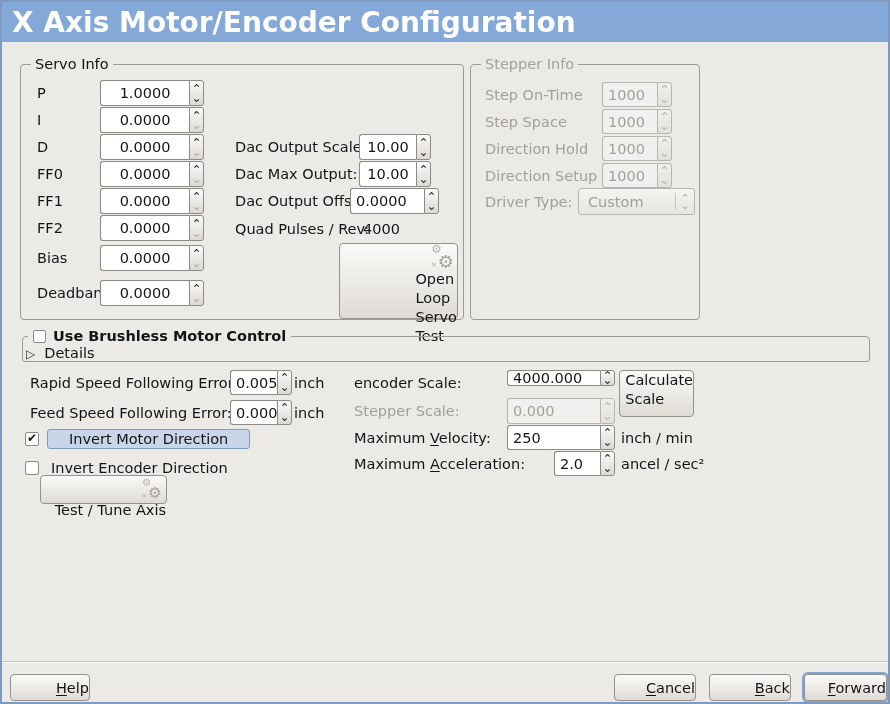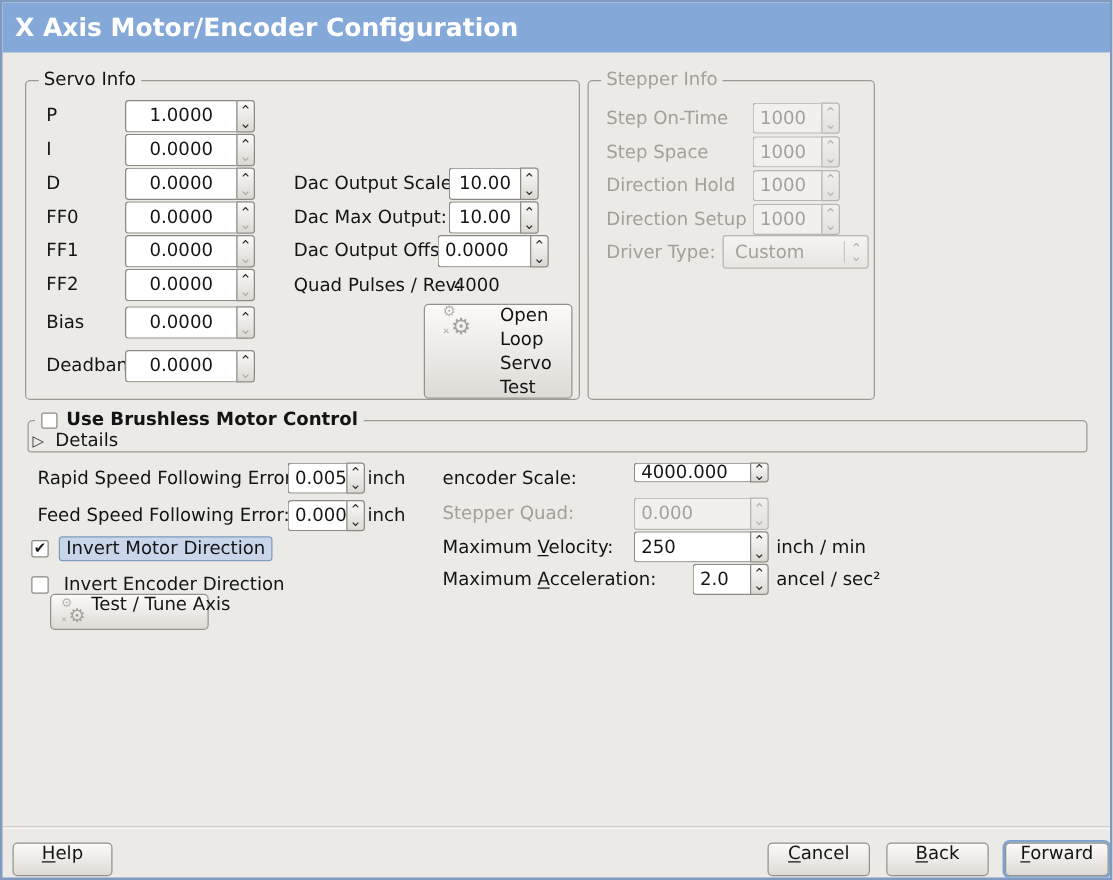--- a/index.html
+++ b/index.html
@@ -1,21 +1,21 @@
 <!DOCTYPE html>
 <html><head>
 <meta charset="utf-8">
 <style>
   html,body{margin:0;padding:0;background:#d7d5d1;}
   *{box-sizing:border-box;}
   body{font-family:"DejaVu Sans","Liberation Sans",sans-serif;font-size:14.5px;color:#141414;}
   #window{position:relative;width:890px;height:704px;background:#ebeae6;border:2px solid #7e9ac1;overflow:hidden;}
   .abs{position:absolute;}
   .titlebar{left:0;top:0;width:100%;height:40px;background:#84a9d8;display:flex;align-items:center;}
-  .titlebar .title{color:#ffffff;font-weight:bold;font-size:20px;padding-left:10px;white-space:nowrap;}
+  .titlebar .title{color:#ffffff;font-weight:bold;font-size:28px;padding-left:10px;white-space:nowrap;}
   .frame{border:1px solid #9d9b95;border-radius:4px;}
   .frame-title{position:absolute;top:-9px;left:10px;background:#ebeae6;padding:0 4px;font-size:14.5px;white-space:nowrap;}
   .lbl{position:absolute;white-space:nowrap;line-height:18px;}
   .dim-text{color:#a3a09a;}
   
   .spinbox{position:absolute;display:flex;}
   .spinbox .entry{flex:1;background:#ffffff;border:1px solid #8c8a84;border-right:none;border-radius:3px 0 0 3px;display:flex;align-items:center;overflow:hidden;padding:0 5px;}
   .spinbox .entry.center{justify-content:center;}
   .spinbox .spin{width:15px;display:flex;flex-direction:column;border:1px solid #8c8a84;border-radius:0 3px 3px 0;background:linear-gradient(#fbfaf9,#dcd9d4);}
   .spin-up,.spin-down{flex:1;display:flex;align-items:center;justify-content:center;overflow:hidden;}
@@ -26,35 +26,35 @@
   .spinbox.disabled .spin{border-color:#b7b5b0;background:linear-gradient(#f0efec,#e3e1dd);}
   .spinbox.disabled .spin-up::after,.spinbox.disabled .spin-down::after{color:#b5b2ad;}
   
   .combo{position:absolute;display:flex;align-items:center;border:1px solid #b7b5b0;border-radius:3px;background:linear-gradient(#f5f4f2,#e7e5e1);}
   .combo .combo-text{flex:1;padding-left:9px;color:#a3a09a;}
   .combo .combo-div{width:1px;height:70%;background:#c9c7c2;}
   .combo-arrows{width:18px;display:flex;flex-direction:column;align-items:center;justify-content:center;}
   .combo-arrows::before{content:"\2303";font-size:11px;line-height:7px;color:#aeaba6;}
   .combo-arrows::after{content:"\2304";font-size:11px;line-height:7px;color:#aeaba6;}
   
-  .btn{position:absolute;background:linear-gradient(#fbfaf8,#dedbd6);border:1px solid #94928c;border-radius:4px;display:flex;align-items:flex-start;justify-content:center;color:#141414;}
+  .btn{position:absolute;background:linear-gradient(#fbfaf8,#dedbd6);border:1px solid #94928c;border-radius:4px;display:flex;align-items:flex-end;justify-content:center;color:#141414;flex-direction:column;}
   .btn.focus-ring{box-shadow:0 0 0 2px #7ea3d3;}
   .mn{text-decoration:underline;text-underline-offset:2px;}
   
   .cb{position:absolute;width:14px;height:14px;background:#ffffff;border:1px solid #8c8a84;border-radius:2px;}
   .cb.checked::after{content:"\2714";position:absolute;left:1px;top:-2px;font-size:12px;color:#1d1d1d;}
   
   .gears{position:relative;display:inline-block;width:27px;height:26px;flex:0 0 auto;}
   .gears::before{content:"\2699";position:absolute;left:1px;top:-1px;font-size:12px;line-height:12px;color:#b8b5b0;}
   .gears::after{content:"\2699";position:absolute;right:3px;bottom:-1px;font-size:18px;line-height:18px;color:#a6a39e;}
   .gears .gx::before{content:"\2715";position:absolute;left:1px;bottom:1px;font-size:7px;color:#b2afaa;}
   
   .exp-arrow::before{content:"\25B7";font-size:12px;color:#2e2e2e;}
   .preline{white-space:pre-line;}
-  .hl-label{background:#c9d6e9;border:1px solid #7d9cc0;border-radius:3px;padding:1px 5px;}
+  .hl-label{background:#c9d6e9;border:1px solid #7d9cc0;border-radius:3px;padding:1px 21px;}
   .hsep{border-top:1px solid #c6c4bf;border-bottom:1px solid #fbfbf9;}
   .bold{font-weight:bold;}
 </style>
 </head>
 <body>
 
 <div id="window">
 
   <div class="abs titlebar">
     <span class="title">X Axis Motor/Encoder Configuration</span>
@@ -266,22 +266,25 @@
   </div>
 
   <span class="abs lbl" style="left:352px;top:372px;">encoder Scale:</span>
   <div class="spinbox" style="left:505px;top:368px;width:108px;height:16px;">
     <div class="entry">4000.000</div>
     <div class="spin">
       <div class="spin-up"></div>
       <div class="spin-down"></div>
     </div>
   </div>
-
-  <span class="abs lbl dim-text" style="left:352px;top:400px;">Stepper Quad:</span>
+  <div class="btn" style="left:617px;top:368px;width:75px;height:47px;justify-content:flex-start;padding-left:6px;text-align:left;line-height:19px;">
+    <span>Calculate Scale</span>
+  </div>
+
+  <span class="abs lbl dim-text" style="left:352px;top:400px;">Stepper Scale:</span>
   <div class="spinbox disabled" style="left:505px;top:396px;width:108px;height:26px;">
     <div class="entry">0.000</div>
     <div class="spin">
       <div class="spin-up"></div>
       <div class="spin-down"></div>
     </div>
   </div>
 
   <span class="abs lbl" style="left:352px;top:427px;"><span>Maximum </span><span class="mn">V</span><span>elocity:</span></span>
   <div class="spinbox" style="left:505px;top:423px;width:108px;height:25px;">

